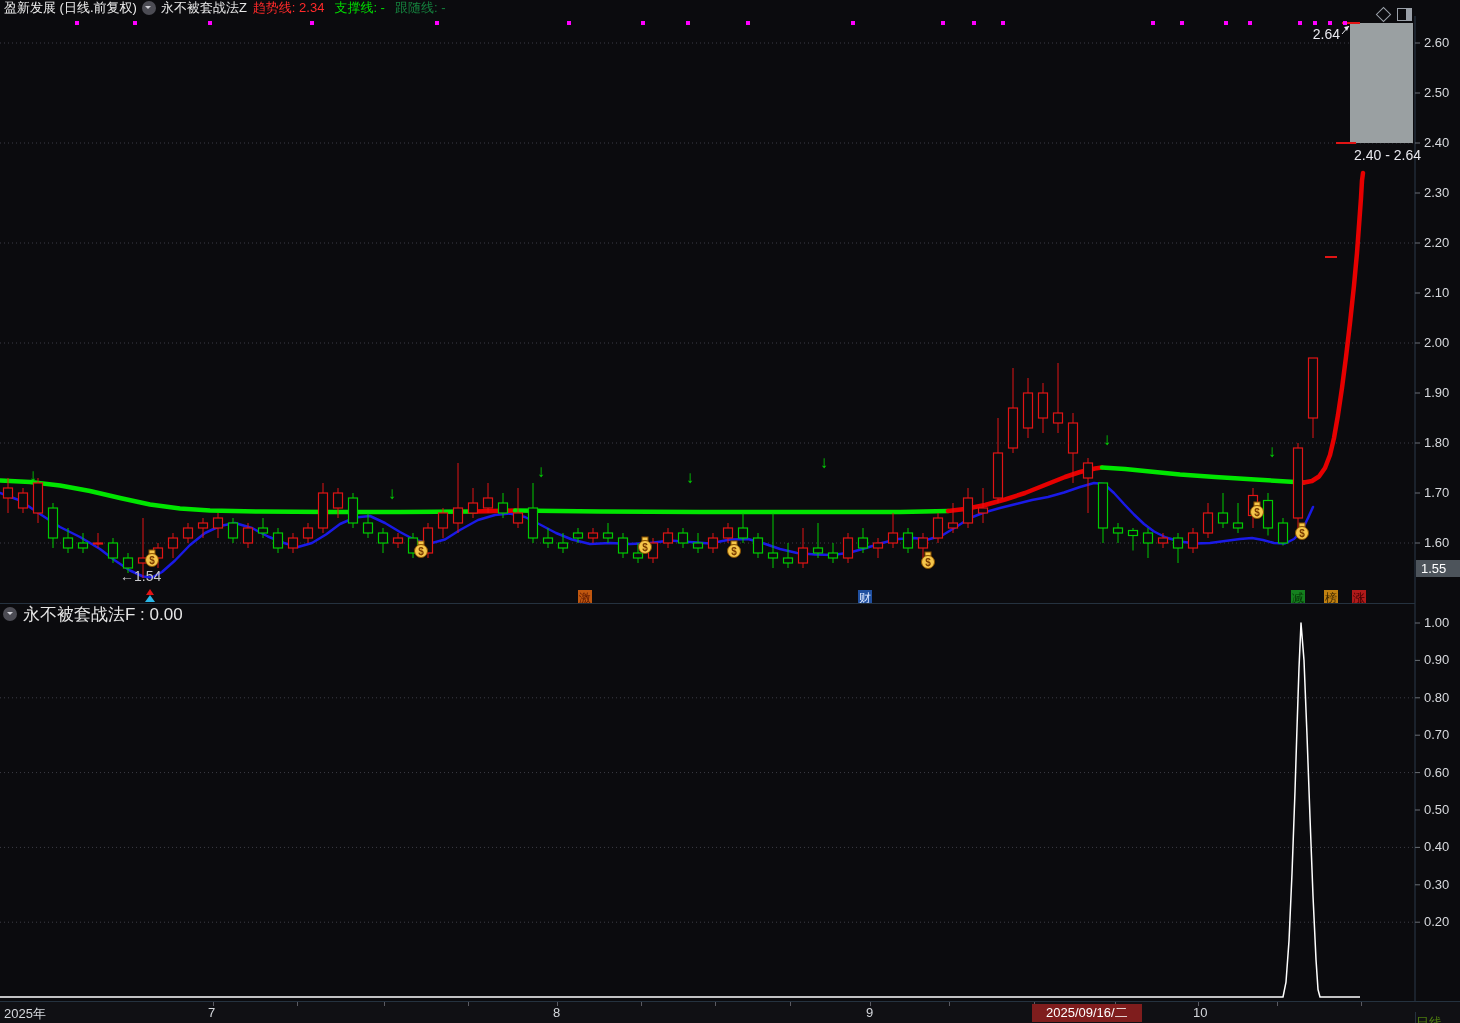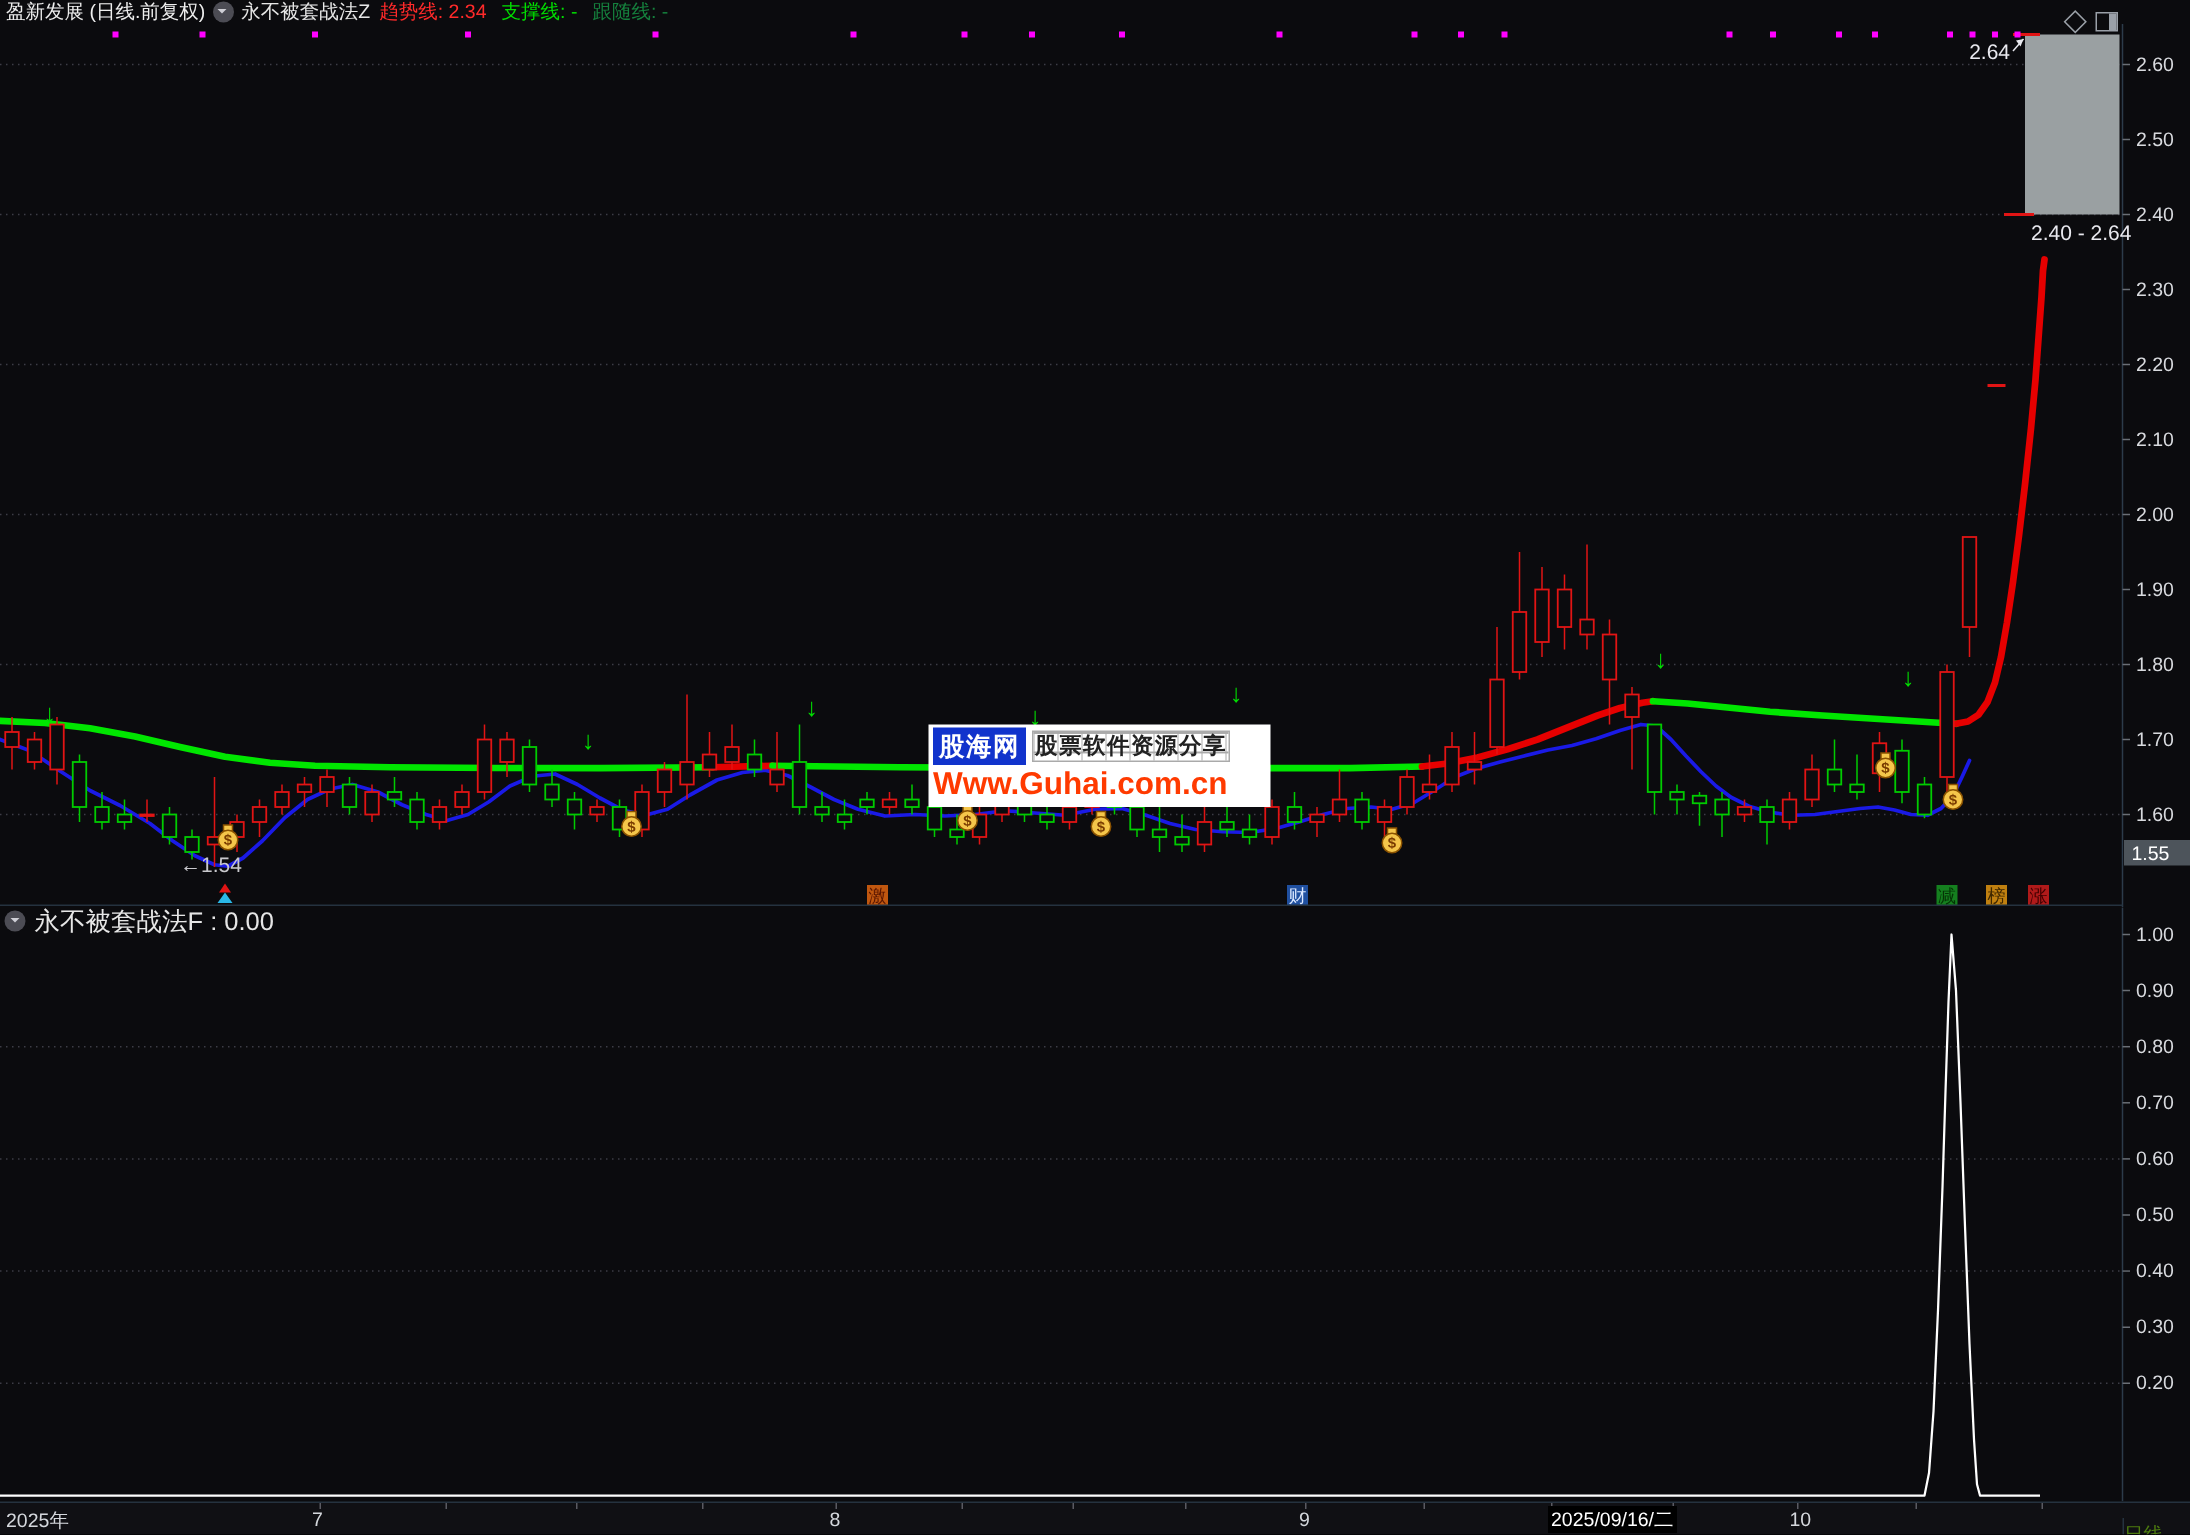--- a/index.html
+++ b/index.html
@@ -30,21 +30,21 @@
   .wm-row1{display:flex;align-items:center;height:26px;}
   .wm-site{background:#1133cc;color:#fff;font-weight:bold;font-size:17px;padding:1px 4px;letter-spacing:1px;}
   .wm-tag{color:#222;font-weight:bold;font-size:15px;margin-left:4px;letter-spacing:1px;
           font-family:"Liberation Serif","DejaVu Serif",serif;
           background-image:linear-gradient(#aaa 1px,transparent 1px),linear-gradient(90deg,#aaa 1px,transparent 1px);
           background-size:16px 13px;border:1px solid #aaa;padding:0 1px;}
   .wm-url{color:#ff3a00;font-weight:bold;font-size:21px;line-height:26px;letter-spacing:0;}
   .xaxis{position:absolute;left:0;top:1001px;width:1460px;height:22px;background:#101014;
          border-top:1px solid #25323f;font-size:13px;color:#d4d7dc;z-index:5;}
   .xaxis .xlab{position:absolute;top:3px;}
-  .xaxis .xlab.hl{background:#000000;color:#fff;padding:0 2px;top:2px;}
+  .xaxis .xlab.hl{background:#7f1d1d;color:#fff;padding:0 14px;top:2px;}
   .xaxis .xtick{position:absolute;top:0;width:1px;height:4px;background:#5a5a62;}
   .period-cell{position:absolute;right:0;top:10px;width:44px;height:22px;border-left:1px solid #25323f;
                text-align:left;line-height:22px;color:#4d7c0f;}
 </style>
 </head>
 <body>
 
 <div class="app">
 
   <div class="titlebar">
@@ -453,27 +453,20 @@
         <rect x="1352" y="590" width="14" height="14" fill="#b01a1a"></rect>
         <text x="1359" y="601.5" fill="#400000" font-size="12" font-family="Liberation Sans, sans-serif" text-anchor="middle">涨</text>
       </g>
       <polygon points="150,589 146,595 154,595" fill="#e11414"></polygon>
       <polygon points="150,595 145,602 155,602" fill="#2ab8e8"></polygon>
       <text x="120" y="581" fill="#c8c8cc" font-size="14" font-family="Liberation Sans, sans-serif">←1.54</text>
       <rect x="1416" y="560" width="44" height="17" fill="#4d545b"></rect>
       <text x="1421" y="573" fill="#fff" font-size="13" font-family="Liberation Sans, sans-serif">1.55</text>
     </svg>
 
-  <div class="watermark">
-    <div class="wm-row1">
-      <span class="wm-site">股海网</span>
-      <span class="wm-tag">股票软件资源分享</span>
-    </div>
-    <div class="wm-url">Www.Guhai.com.cn</div>
-  </div>
 
   <div class="subheader">
     <span class="chev-circle"></span>
     <span>永不被套战法F : 0.00</span>
   </div>
 
   <svg id="subChart" width="1460" height="396" viewBox="0 605 1460 396">
       <line x1="0" y1="697.8" x2="1415" y2="697.8" stroke="#3d3d46" stroke-width="1" stroke-dasharray="1,3"></line>
       <line x1="0" y1="772.6" x2="1415" y2="772.6" stroke="#3d3d46" stroke-width="1" stroke-dasharray="1,3"></line>
       <line x1="0" y1="847.4" x2="1415" y2="847.4" stroke="#3d3d46" stroke-width="1" stroke-dasharray="1,3"></line>

